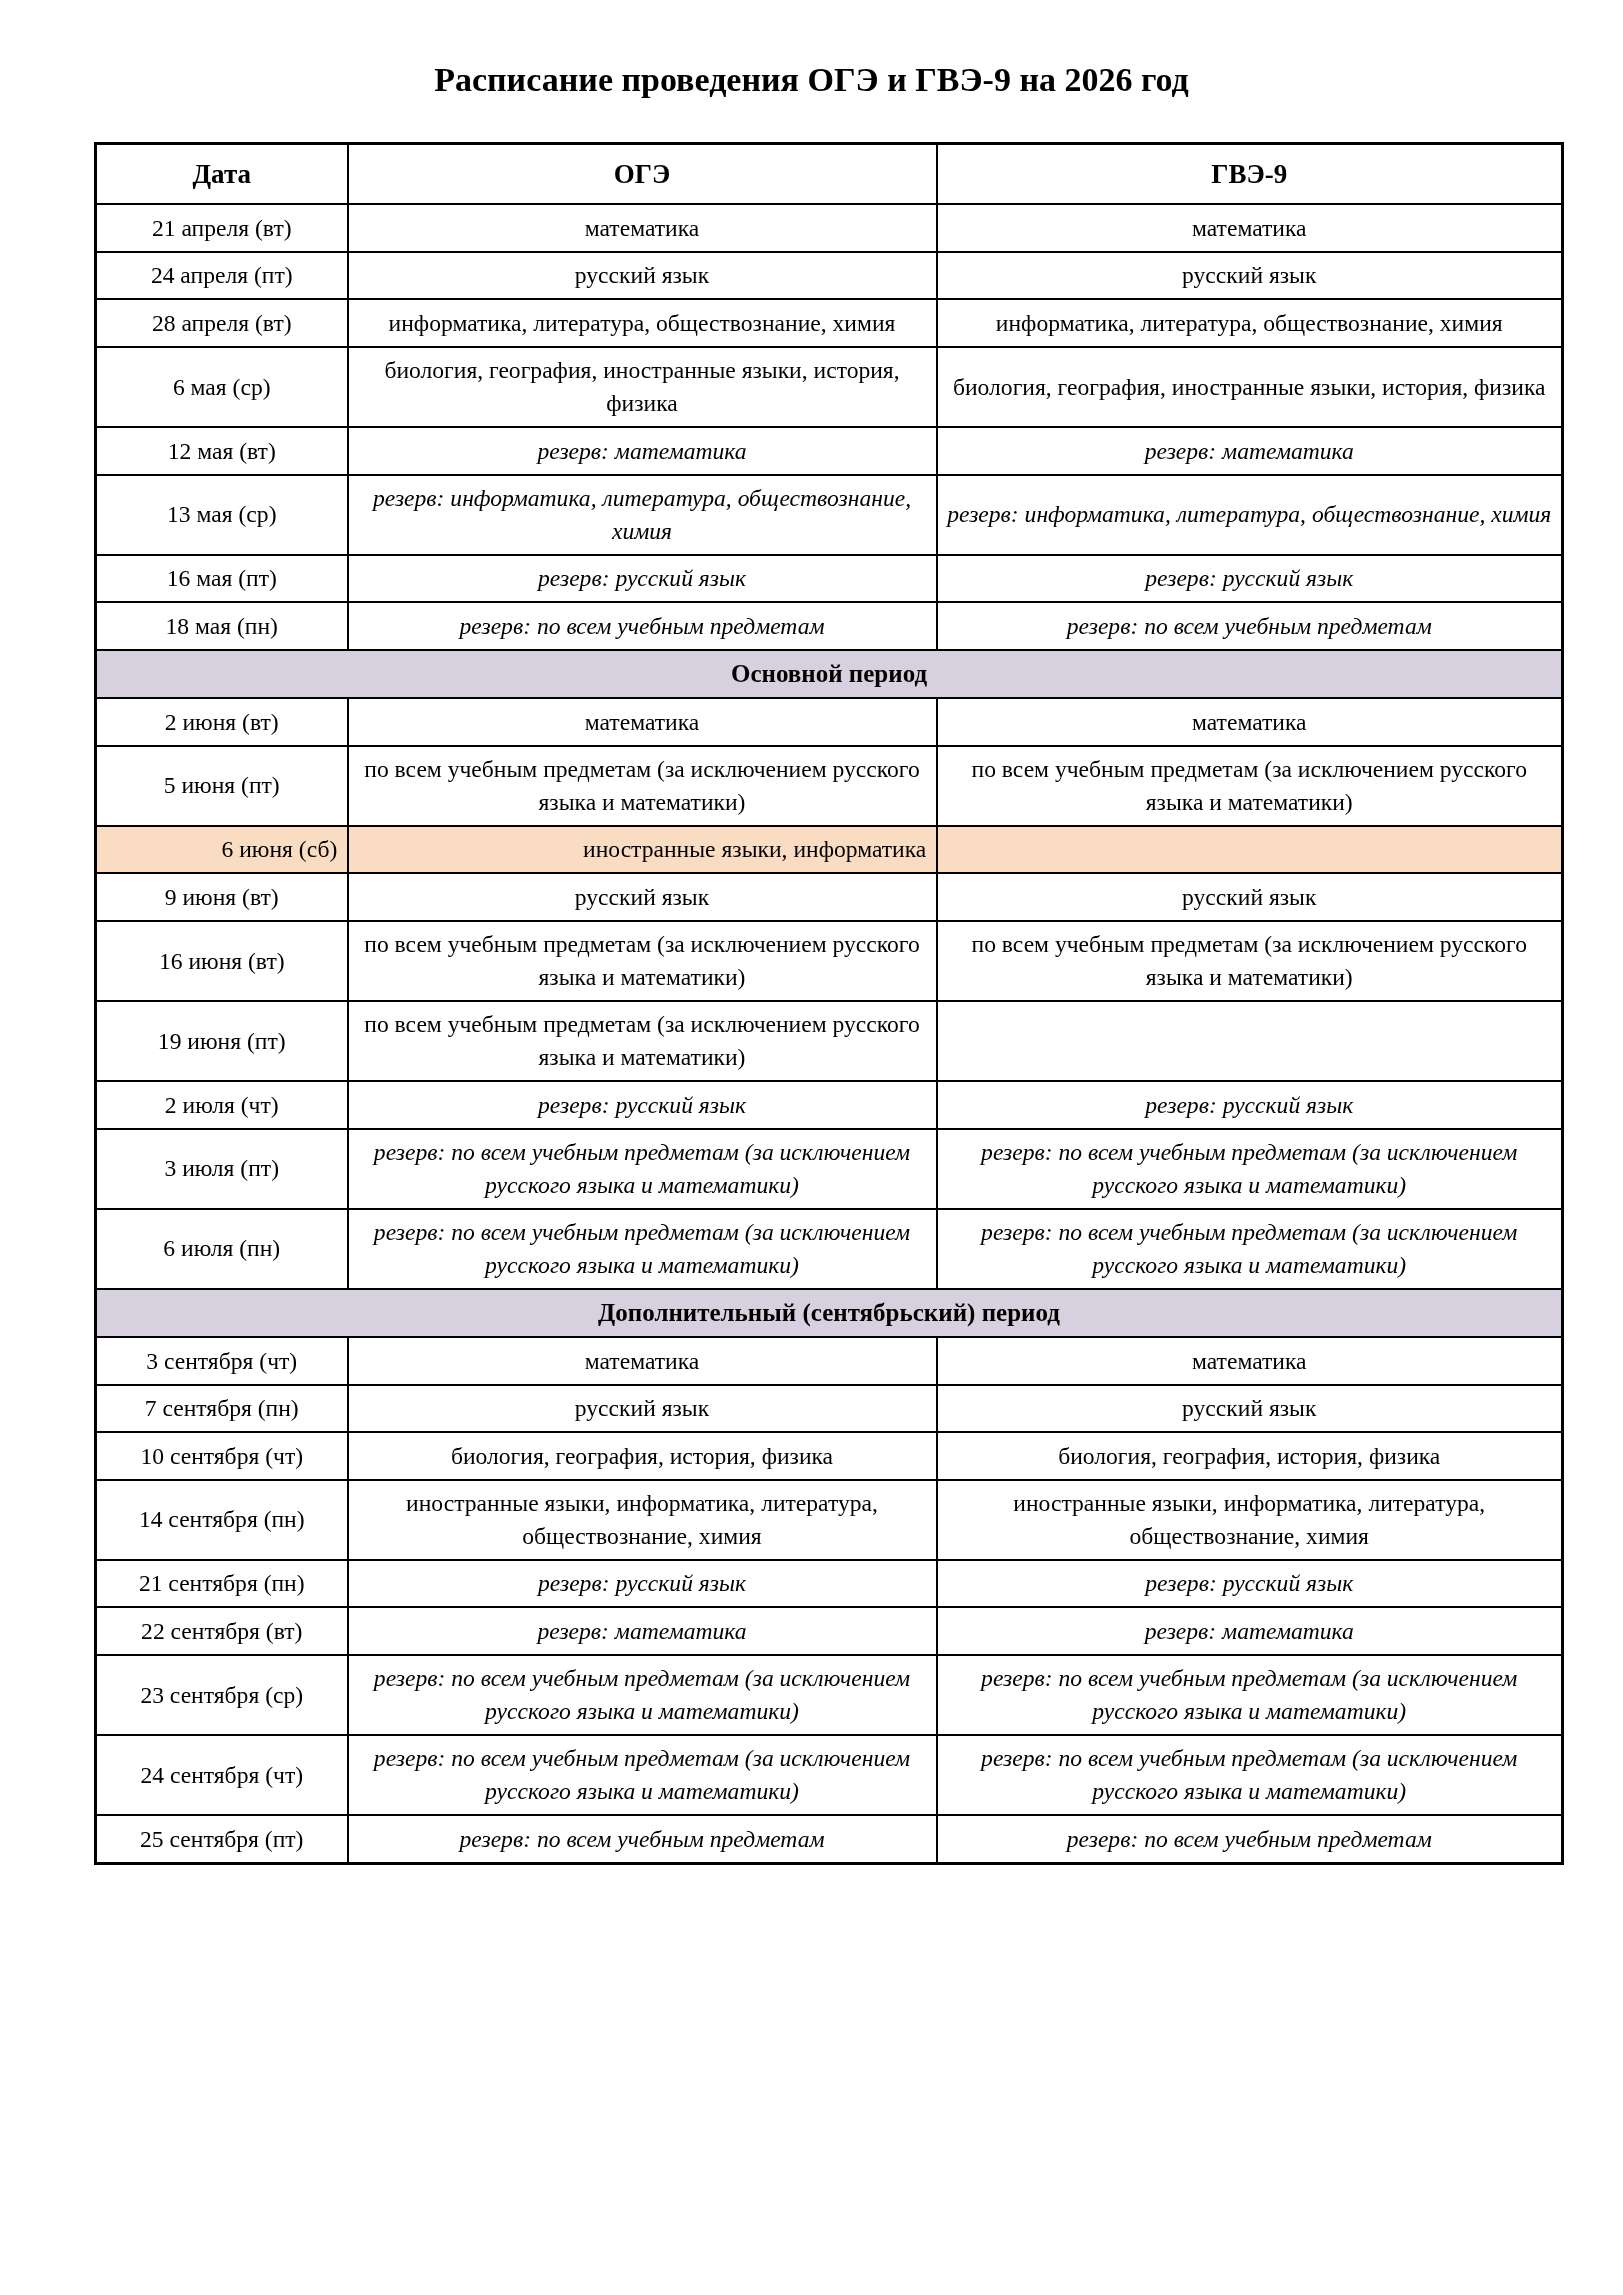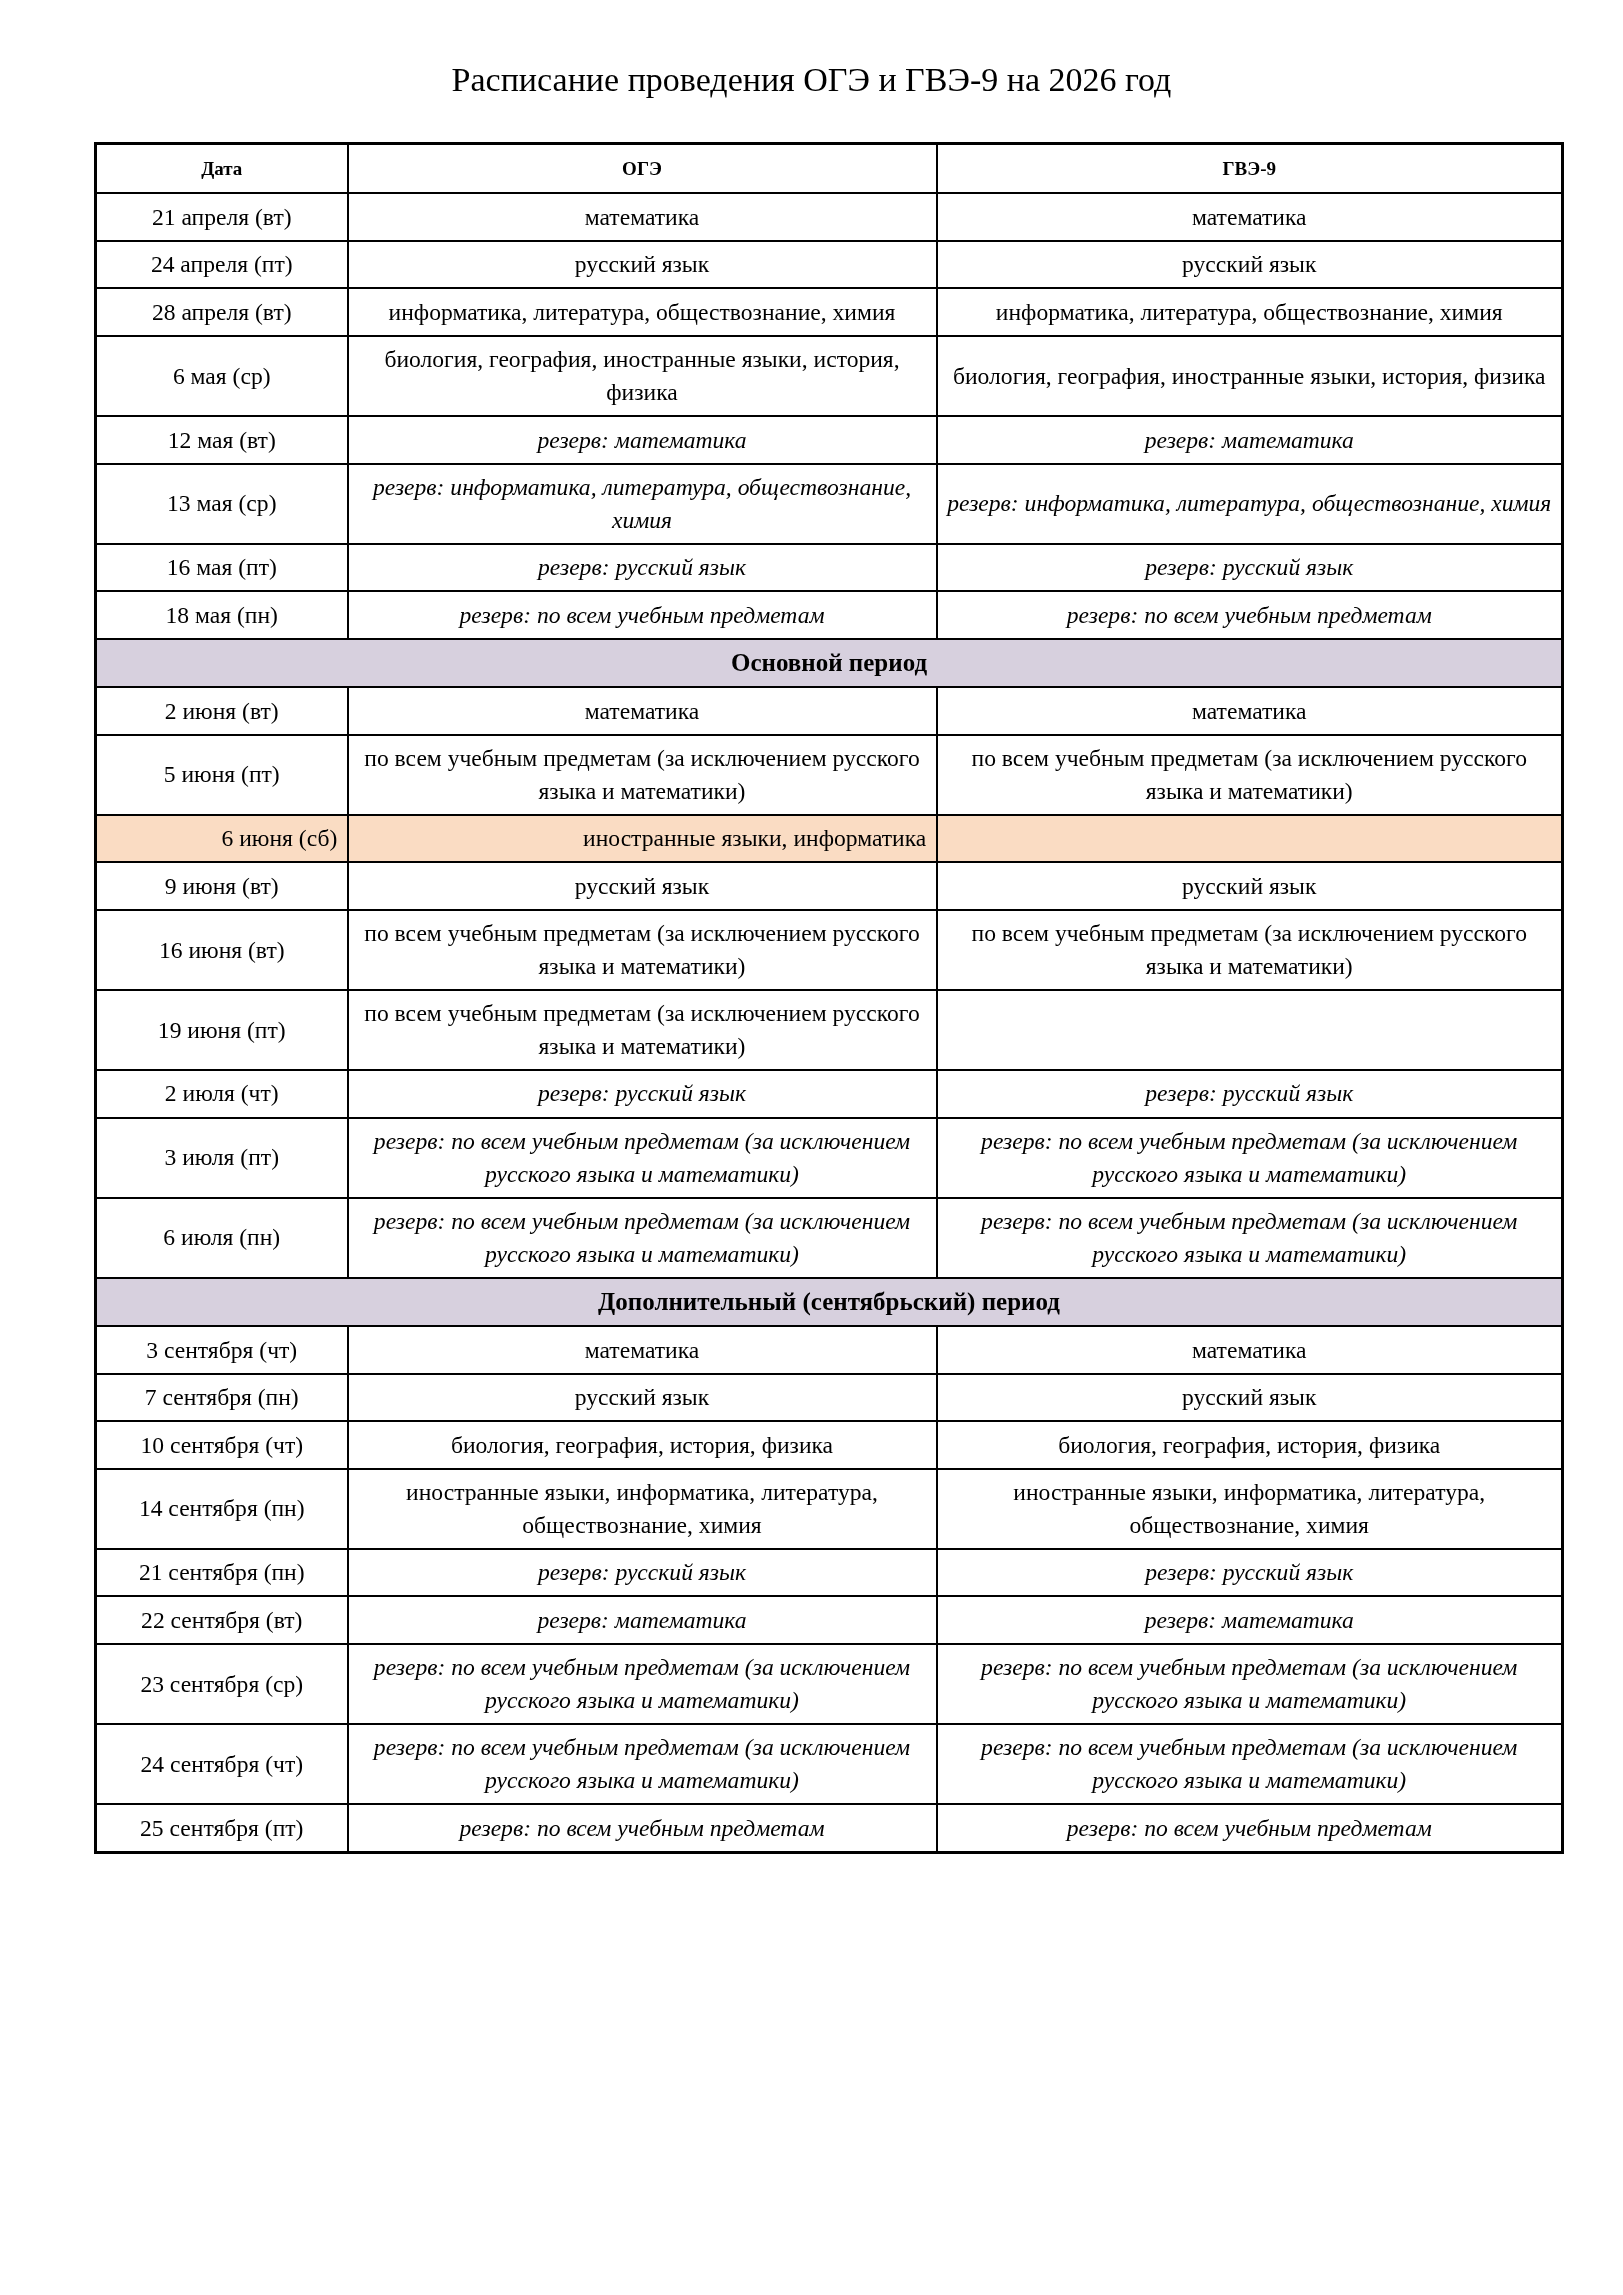--- a/index.html
+++ b/index.html
@@ -9,21 +9,21 @@
     height: 2295px;
     background: #ffffff;
     font-family: "Liberation Serif", "DejaVu Serif", serif;
     color: #000;
     overflow: hidden;
   }
   .title {
     margin: 60px 39px 0 39px;
     text-align: center;
     font-size: 34px;
-    font-weight: normal;
+    font-weight: bold;
     line-height: 1.15;
   }
   table.schedule {
     border-collapse: collapse;
     table-layout: fixed;
     margin: 43px 0 0 94px;
     width: 1467px;
     border: 3.9px solid #000;
   }
   col.c-date { width: 252px; }
@@ -32,21 +32,21 @@
   th, td {
     border: 2.6px solid #000;
     text-align: center;
     vertical-align: middle;
     font-size: 23.6px;
     line-height: 1.38;
     padding: 6.5px 9.2px;
     word-wrap: break-word;
   }
   thead th {
-    font-size: 19px;
+    font-size: 27px;
     font-weight: bold;
     padding: 10.5px 9.2px;
   }
   tr.sec td {
     background: var(--section-bg, #d7d0de);
     font-weight: bold;
     font-size: 25px;
     padding: 5.9px 9.2px;
   }
   tr.hl td {

